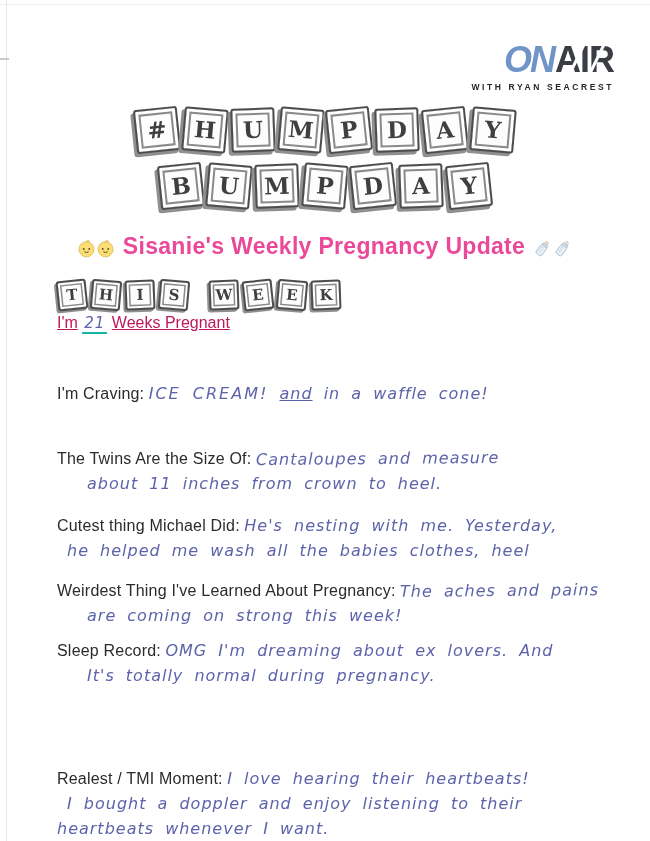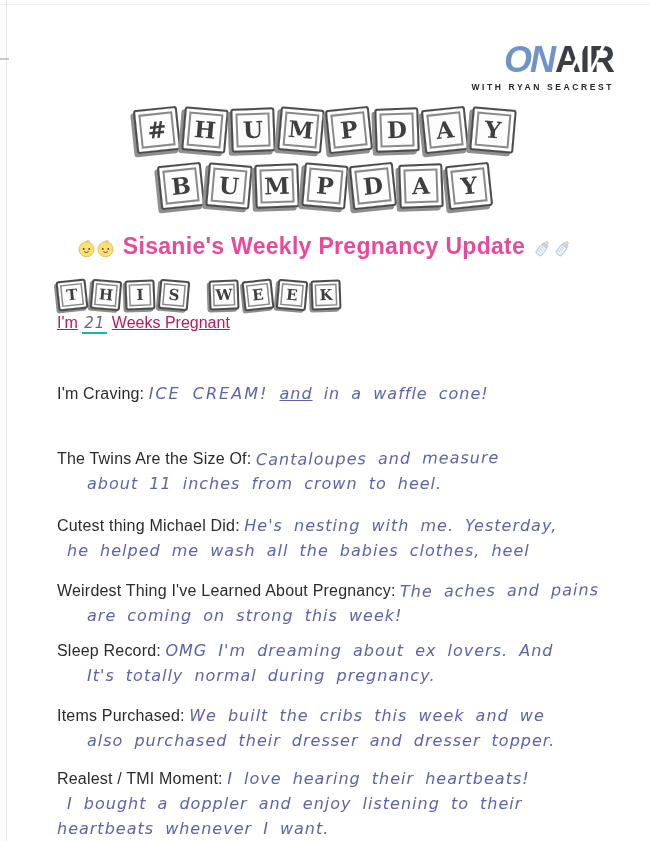--- a/index.html
+++ b/index.html
@@ -152,25 +152,20 @@
     <span class="hand hand-line tilt">The aches and pains</span>
     <div class="hand hand-line ind-md">are coming on strong this week!</div>
   </div>
 
   <div class="section" style="top:638px;">
     <span class="label">Sleep Record:</span>
     <span class="hand hand-line">OMG I'm dreaming about ex lovers. And</span>
     <div class="hand hand-line ind-md">It's totally normal during pregnancy.</div>
   </div>
 
-  <div class="section" style="top:703px;">
-    <span class="label">Items Purchased:</span>
-    <span class="hand hand-line">We built the cribs this week and we</span>
-    <div class="hand hand-line ind-md">also purchased their dresser and dresser topper.</div>
-  </div>
 
   <div class="section" style="top:766px;">
     <span class="label">Realest / TMI Moment:</span>
     <span class="hand hand-line">I love hearing their heartbeats!</span>
     <div class="hand hand-line ind-sm">I bought a doppler and enjoy listening to their</div>
     <div class="hand hand-line">heartbeats whenever I want.</div>
   </div>
 
 </div>
 

